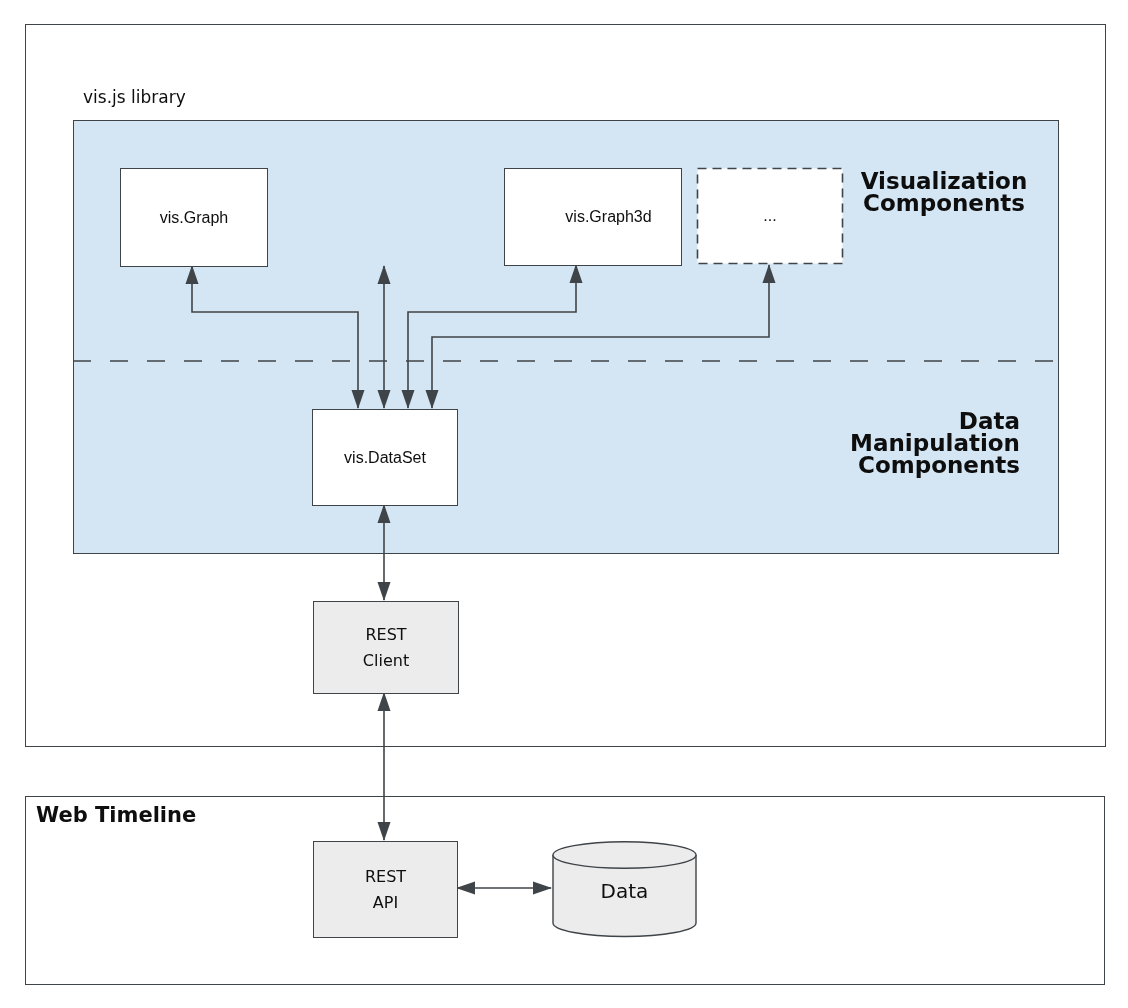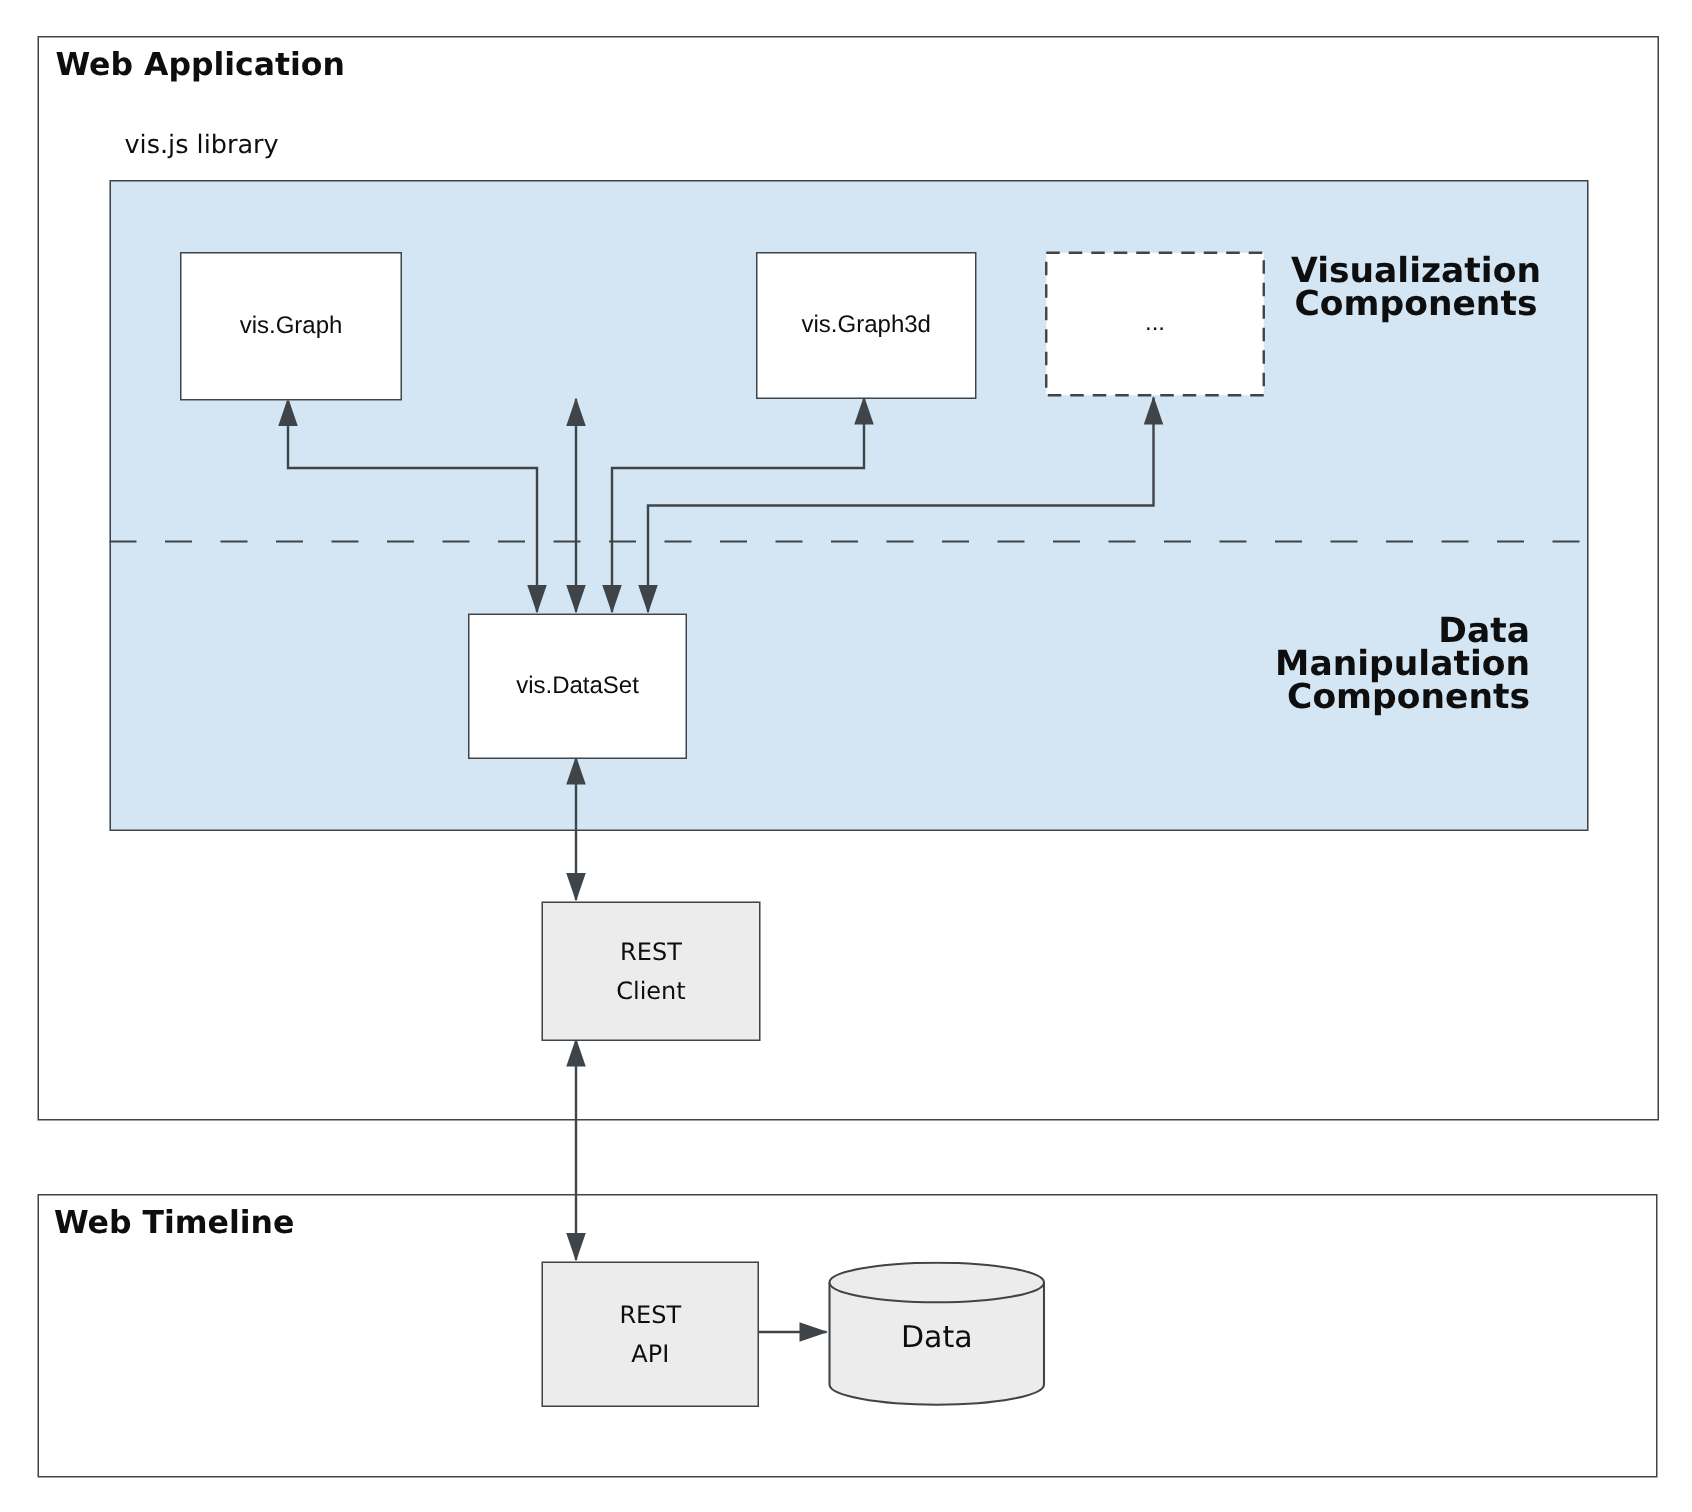--- a/index.html
+++ b/index.html
@@ -24,38 +24,37 @@
   .arrowhead{fill:var(--connector-color);stroke:none;}
   .dashedbox{fill:var(--node-fill-white);stroke:var(--border-color);stroke-width:1.6;stroke-dasharray:9 6;}
   .node{
     position:absolute;display:flex;align-items:center;justify-content:center;text-align:center;
     border:1.6px solid var(--border-color);background:var(--node-fill-white);z-index:3;
     font-size:16px;line-height:26px;white-space:pre-line;
   }
   .node.gray{background:var(--node-fill-gray);}
   .node.naked{border:none;background:transparent;}
   .vislabel{font-family:"Liberation Sans","DejaVu Sans",sans-serif;}
-  .syslabel{font-family:"DejaVu Sans",sans-serif;margin-left:48px;}
+  .syslabel{font-family:"DejaVu Sans",sans-serif;}
   .title{position:absolute;font-weight:bold;font-size:21px;z-index:3;}
   .subtitle{position:absolute;font-weight:normal;font-size:17px;z-index:3;}
   .sidelabel{position:absolute;font-weight:bold;font-size:23px;line-height:22px;z-index:3;white-space:pre-line;}
   .cyl{position:absolute;z-index:3;}
   .cyl svg{display:block;}
   .cyl .cyl-label{
     position:absolute;left:0;top:38px;width:100%;text-align:center;
     font-size:20px;font-family:"DejaVu Sans",sans-serif;
   }
 </style>
 </head>
 <body>
 
 <div id="canvas">
 
   <div class="frame" style="left:25px;top:24px;width:1079px;height:721px;"></div>
-  <div class="title" style="left:37px;top:31px;">Web Application</div>
 
   <div class="subtitle" style="left:83px;top:87px;">vis.js library</div>
   <div class="region" style="left:73px;top:120px;width:984px;height:432px;"></div>
 
   <svg class="svg-layer" viewBox="0 0 1128 1008">
 
     <path class="connector dashedline" d="M73,361 H1057"></path>
 
     <rect class="dashedbox" x="697.5" y="168.5" width="145" height="95"></rect>
 
@@ -96,21 +95,21 @@
     </g>
 
     <g>
       <path class="connector" d="M457,888 H551"></path>
       <polygon class="arrowhead" points="456,888 475,881.5 475,894.5"></polygon>
       <polygon class="arrowhead" points="552,888 533,881.5 533,894.5"></polygon>
     </g>
   </svg>
 
   <div class="node vislabel" style="left:120px;top:168px;width:146px;height:97px;">vis.Graph</div>
-  <div class="node vislabel" style="left:504px;top:168px;width:145px;height:96px;">vis.Graph3d</div>
+  <div class="node vislabel" style="left:504px;top:168px;width:145px;height:96px;padding-left:31px;">vis.Graph3d</div>
   <div class="node vislabel naked" style="left:697px;top:168px;width:146px;height:96px;">...</div>
 
   <div class="sidelabel" style="left:844px;top:170px;width:200px;text-align:center;">Visualization
 Components</div>
   <div class="sidelabel" style="left:820px;top:410px;width:200px;text-align:right;">Data
 Manipulation
 Components</div>
 
   <div class="node vislabel" style="left:312px;top:409px;width:144px;height:95px;">vis.DataSet</div>
 

